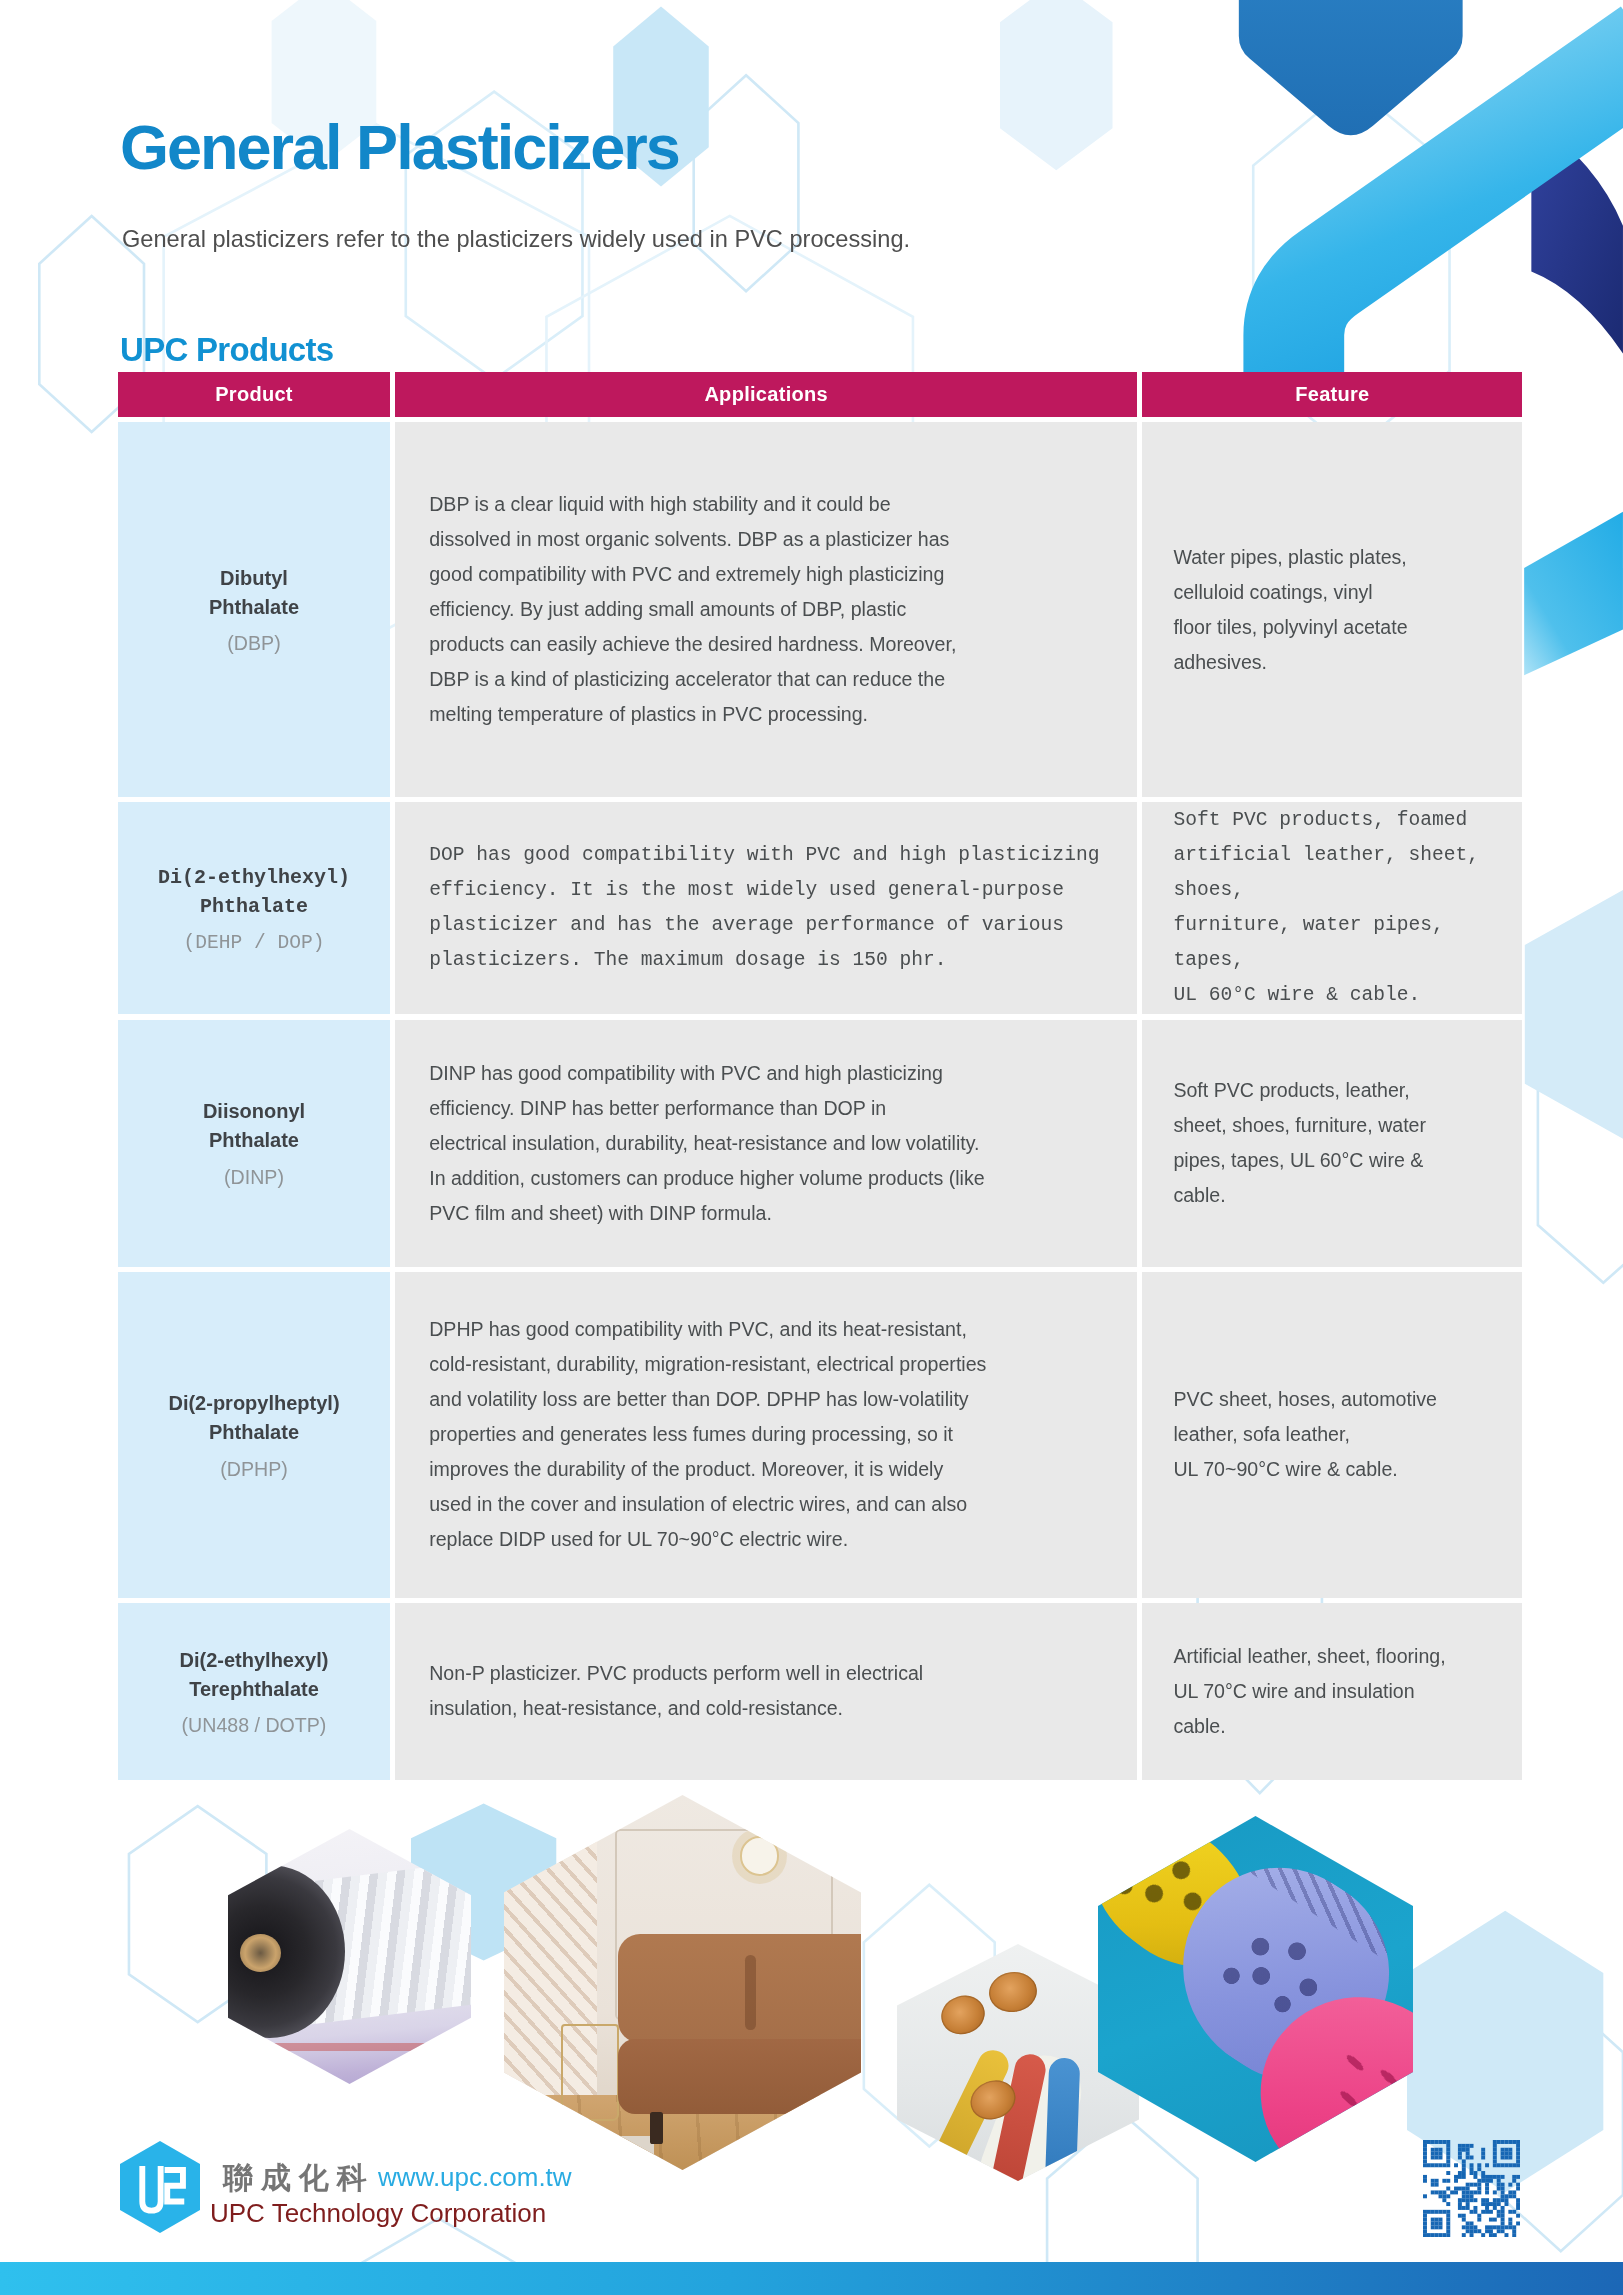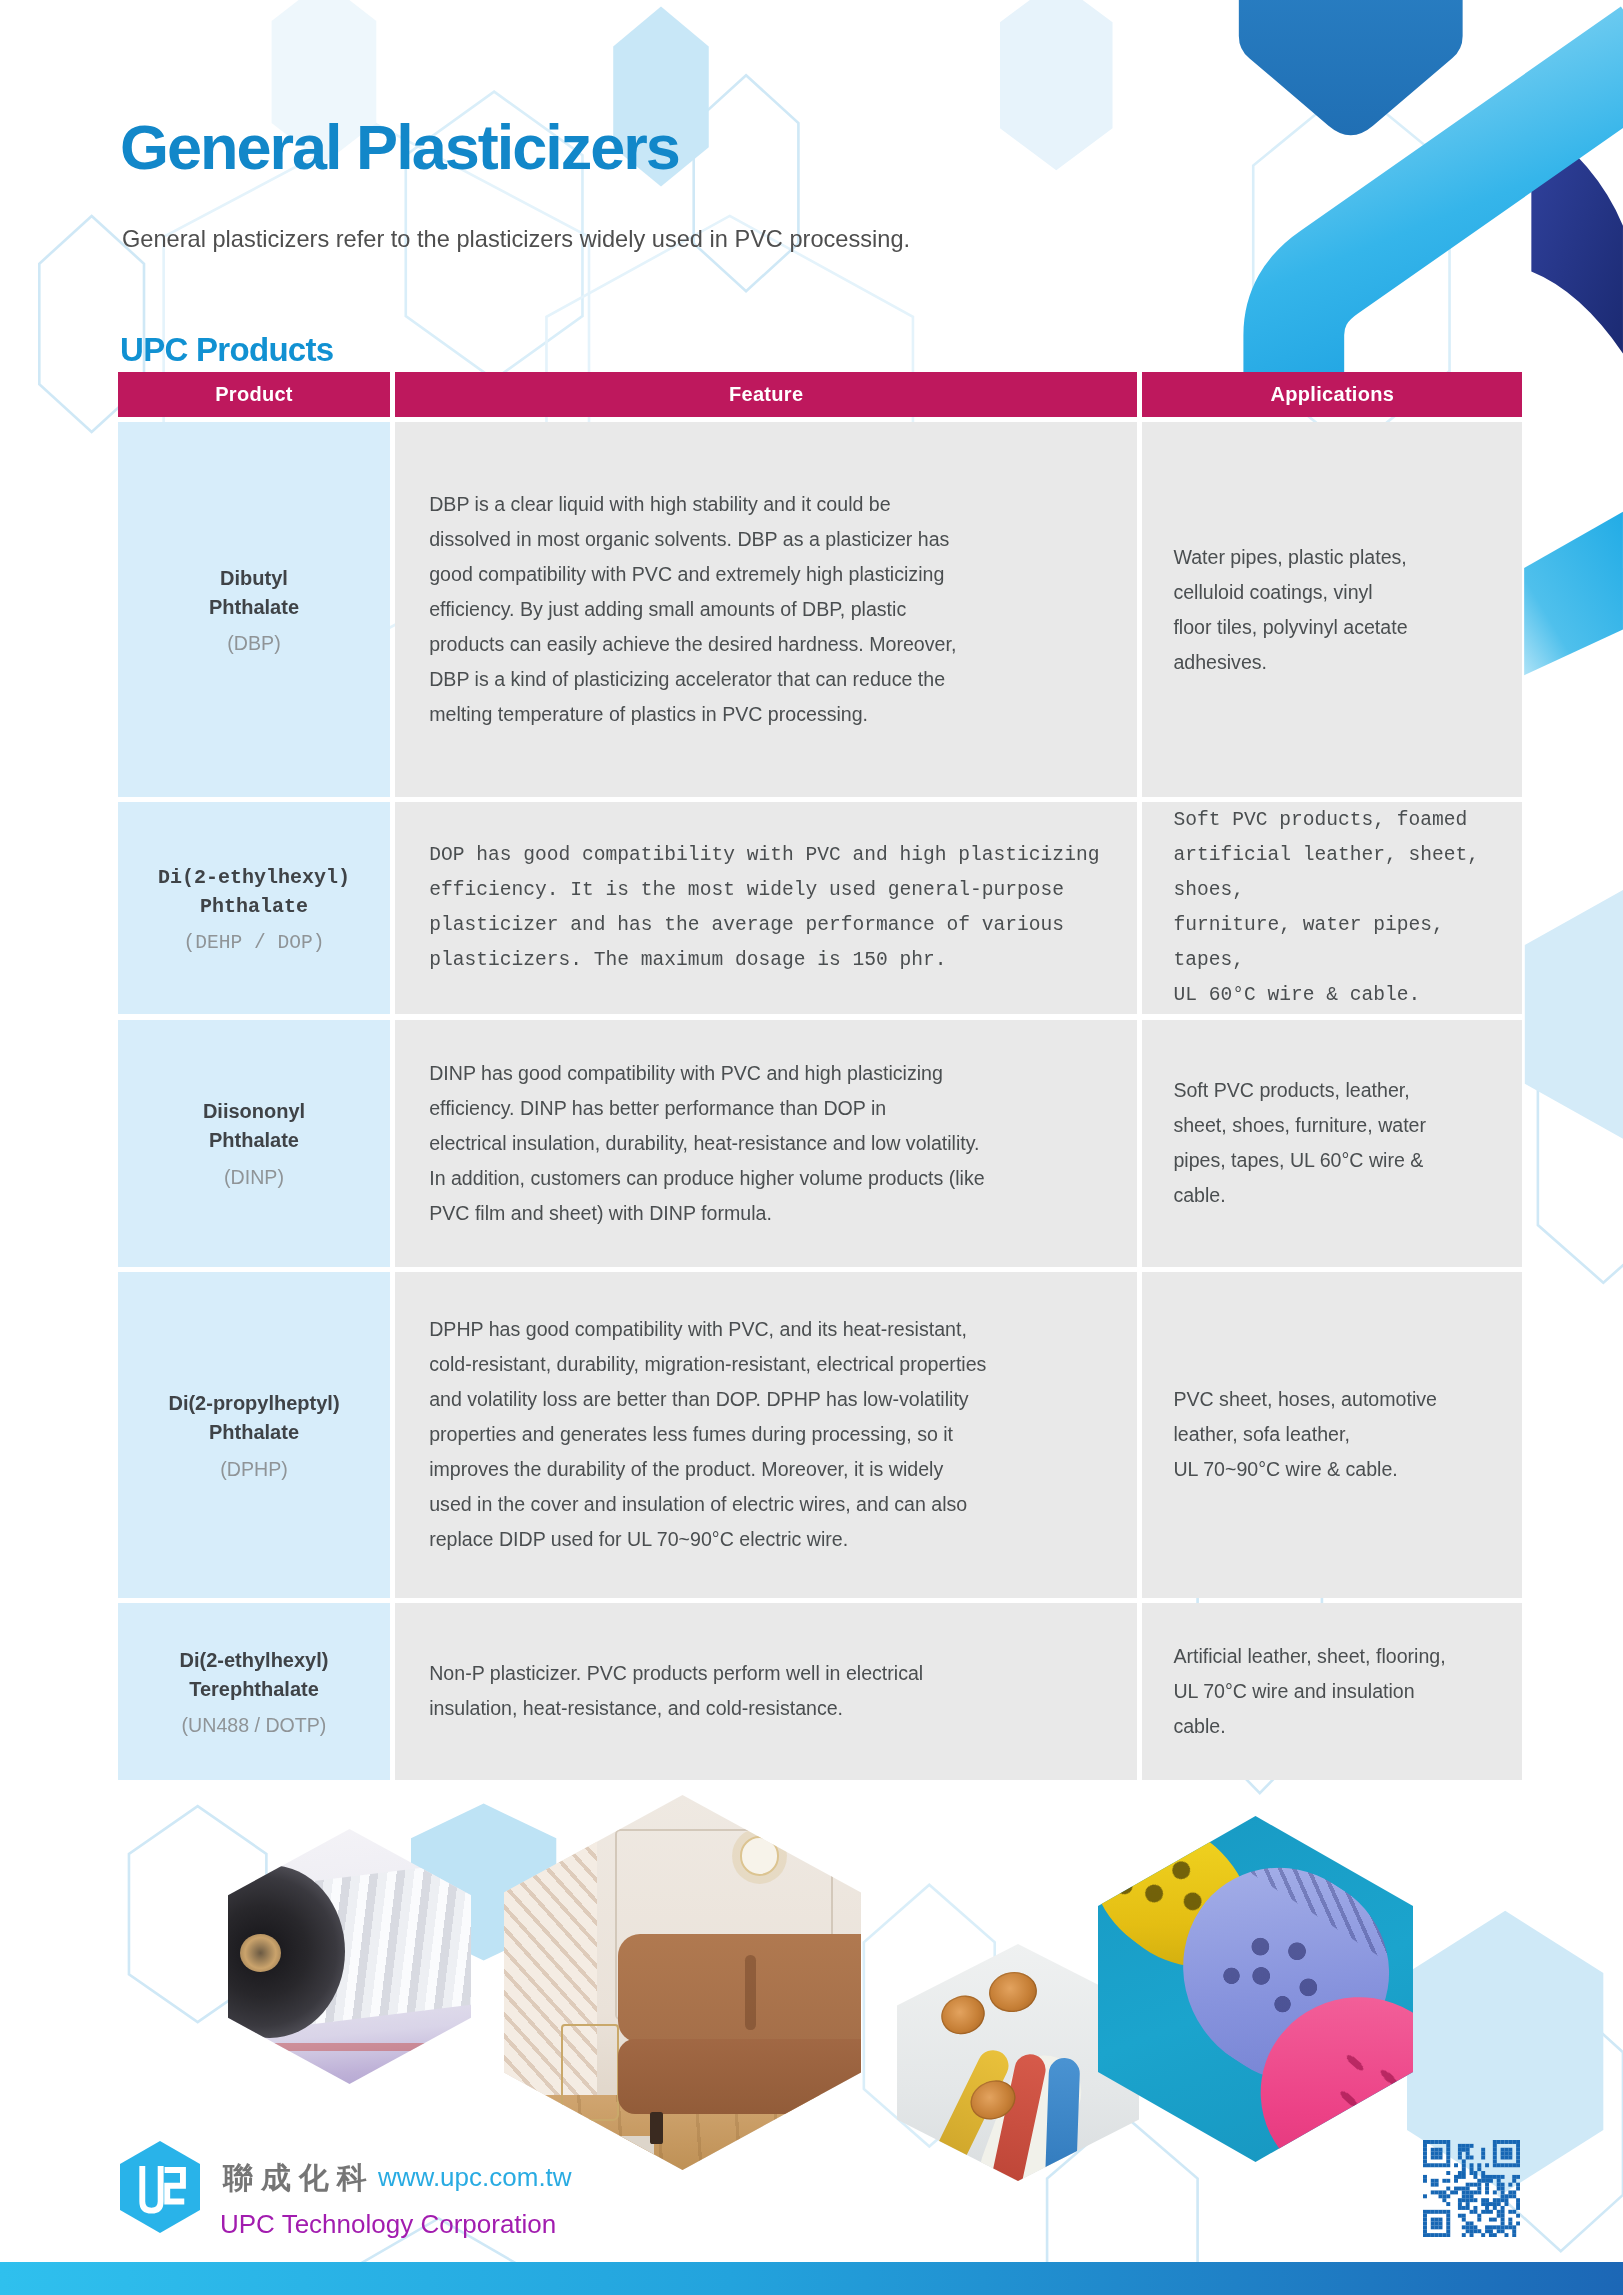--- a/index.html
+++ b/index.html
@@ -127,21 +127,21 @@
       radial-gradient(ellipse 17px 5.9px at 56% 34%,rgba(150,15,70,.6) 0 60%,rgba(0,0,0,0) 65%),
       radial-gradient(ellipse 17px 5.9px at 48% 56%,rgba(150,15,70,.6) 0 60%,rgba(0,0,0,0) 65%),
       radial-gradient(ellipse 17px 5.9px at 64% 52%,rgba(150,15,70,.6) 0 60%,rgba(0,0,0,0) 65%),
       linear-gradient(140deg,#f4699f,#ec4186 58%,#da3073 100%);}
 
   
   #footer{position:absolute;left:0;top:2121px;width:1615px;height:175px;z-index:3;}
   #upc-logo{position:absolute;left:120px;top:20px;}
   #company-zh{position:absolute;left:223px;top:37px;font-size:30px;font-weight:600;color:#757575;letter-spacing:7.9px;}
   #website-url{position:absolute;left:378px;top:41px;font-size:26px;color:#29abe2;}
-  #company-en{position:absolute;left:220px;top:77px;font-size:26px;color:#a21caf;margin-top:11px;}
+  #company-en{position:absolute;left:210px;top:77px;font-size:26px;color:#7f1d1d;}
   #qr-code{position:absolute;left:1423px;top:19px;width:97px;height:97px;}
   #bottom-bar{
     position:absolute;left:0;top:141px;width:1623px;height:34px;
     background:linear-gradient(90deg,#2fc0ee 0%,#23a3dd 45%,#1c67b6 100%);
   }
 </style>
 </head>
 <body>
 
 <div id="page">
@@ -198,22 +198,22 @@
 
     <polygon points="2329,868 2480,782 2480,962 2329,1032" fill="url(#gradBand)"></polygon>
   </svg>
 
   <div id="page-subtitle">General plasticizers refer to the plasticizers widely used in PVC processing.</div>
   <div id="page-title">General Plasticizers</div>
   <div id="section-heading">UPC Products</div>
 
   <div id="products-table">
     <div class="th">Product</div>
+    <div class="th">Applications</div>
     <div class="th">Feature</div>
-    <div class="th">Applications</div>
 
     <div class="trow r1">
       <div class="cell-product">
         <div class="product-name">Dibutyl
 Phthalate</div>
         <div class="product-code">(DBP)</div>
       </div>
       <div class="cell-text cell-feature">DBP is a clear liquid with high stability and it could be
 dissolved in most organic solvents. DBP as a plasticizer has
 good compatibility with PVC and extremely high plasticizing

